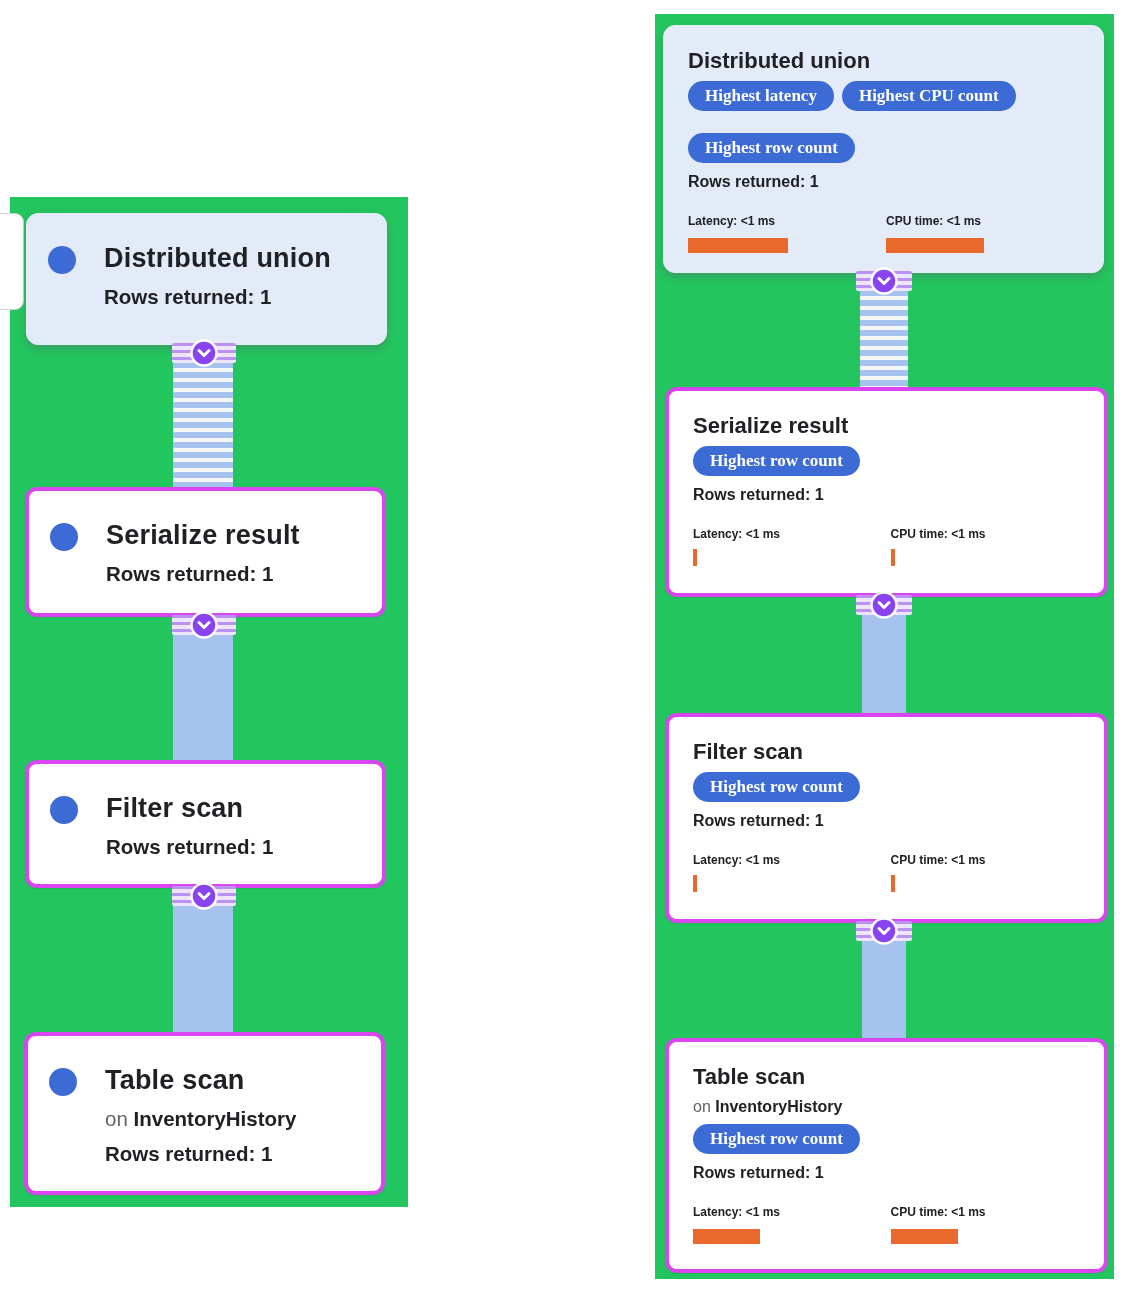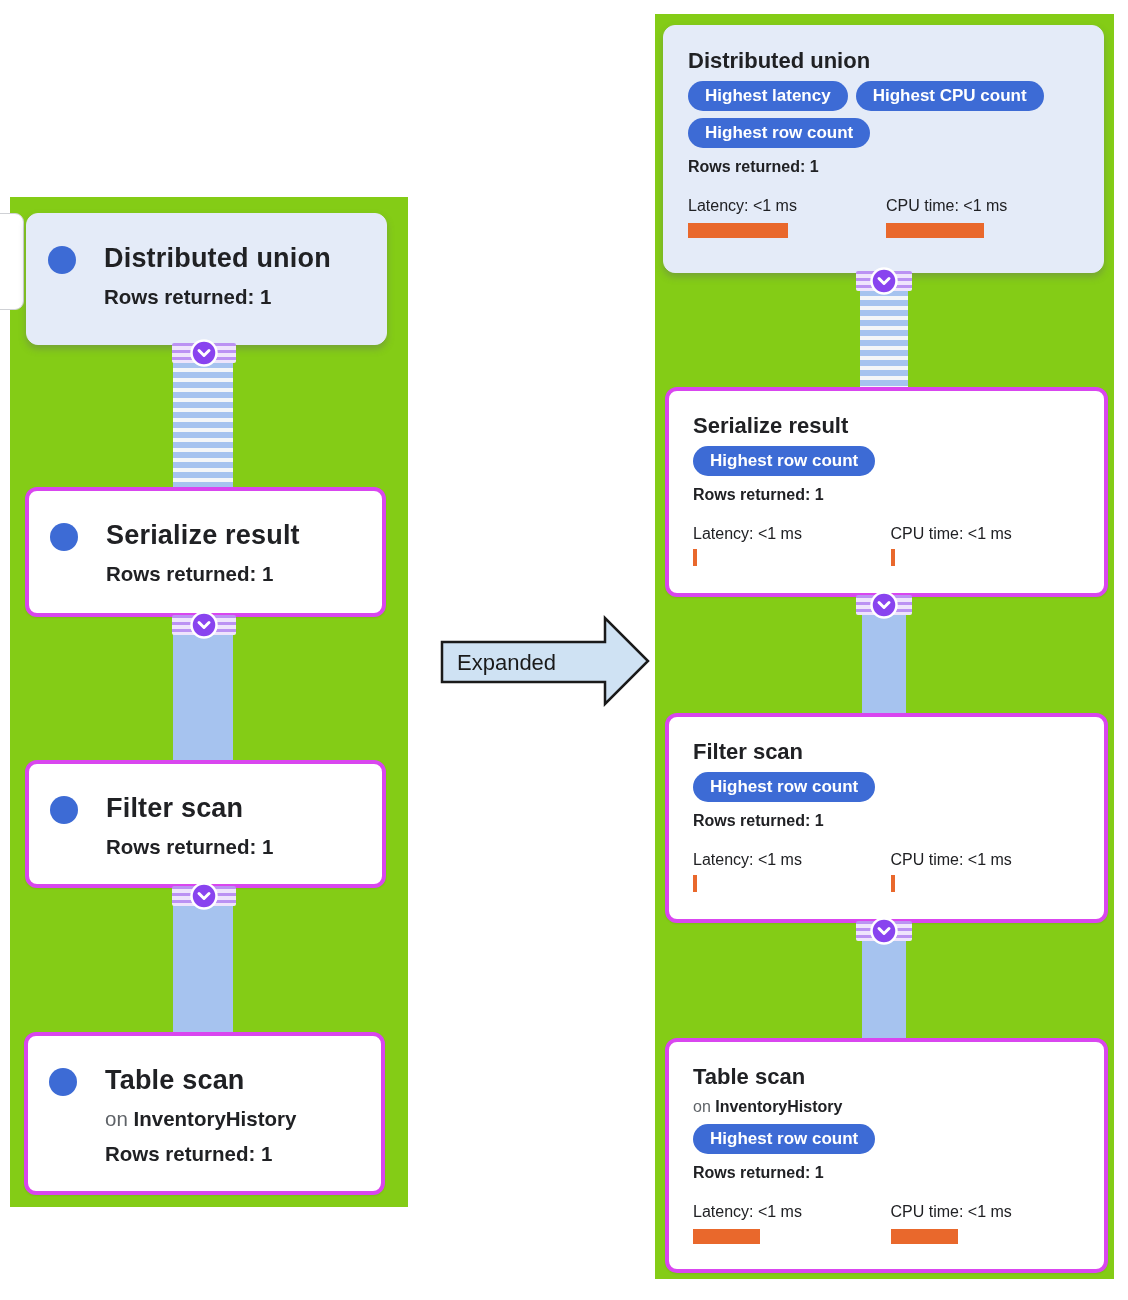--- a/index.html
+++ b/index.html
@@ -1,21 +1,21 @@
 <!DOCTYPE html>
 <html><head>
 <meta charset="utf-8">
 <style>
   * { margin:0; padding:0; box-sizing:border-box; }
   html,body { width:1128px; height:1300px; background:#ffffff;
     font-family:"Liberation Sans", sans-serif; color:#202124; overflow:hidden; }
   .stage { position:relative; width:1128px; height:1300px; }
 
   
-  .panel { position:absolute; background:#84cc16; }
+  .panel { position:absolute; background:#22c55e; }
   .panel-left  { left:10px;  top:197px; width:398px; height:1010px; }
   .panel-right { left:655px; top:14px;  width:459px; height:1265px; }
 
   
   .card { position:absolute; background:#ffffff; border:4px solid #d946ef;
     border-radius:12px; box-shadow:0 1px 2px rgba(0,0,0,.07); z-index:2; }
   .card.selected { background:#e4ebf8; border:1px solid #e4ebf8;
     box-shadow:0 4px 7px rgba(95,99,104,.38); }
 
   
@@ -23,28 +23,28 @@
   .dot { width:28px; height:28px; border-radius:50%; background:#3d6bd5;
     flex:0 0 28px; margin-top:5px; }
   .c-text { margin-left:28px; }
   .c-title { font-size:27px; font-weight:bold; line-height:34px; letter-spacing:.2px; }
   .c-line  { font-size:20.5px; font-weight:bold; line-height:26px; margin-top:9px; }
   .on-word { font-weight:normal; color:#5f6368; }
 
   
   .e-body { padding:21px 16px 18px 24px; }
   .e-title { font-size:22px; font-weight:bold; line-height:27px; }
-  .badges { display:flex; flex-wrap:wrap; gap:7px 8px; margin-top:7px; }
+  .badges { display:flex; flex-wrap:wrap; gap:22px 8px; margin-top:7px;font-family:Liberation Serif, serif; }
   .badge { background:#3d6bd5; color:#ffffff; font-size:17px; font-weight:bold;
     line-height:24px; padding:3px 17px; border-radius:16px; white-space:nowrap; }
   .e-rows { font-size:16px; font-weight:bold; line-height:20px; margin-top:9px; }
   .e-on   { font-size:16px; font-weight:bold; line-height:20px; margin-top:7px; }
   .metrics { display:flex; margin-top:19px; }
   .metric { width:198px; }
-  .m-label { font-size:16px; font-weight:normal; line-height:20px; }
+  .m-label { font-size:12px; font-weight:bold; line-height:20px; }
   .m-bar { height:15px; background:#e9682c; margin-top:7px; }
   .m-bar.tick { height:17px; margin-top:5px; }
 
   
   .band { position:absolute; z-index:1; }
   .band-solid { background:#a6c3ef; }
   .band-striped { background:repeating-linear-gradient(
       to bottom, #a6c3ef 0px, #a6c3ef 6px, #f4f6f8 6px, #f4f6f8 10px); }
   .toggle { position:absolute; z-index:3; width:28px; height:28px; cursor:pointer; }
   .flank { position:absolute; z-index:2; height:20px; border-radius:2px;
@@ -130,26 +130,20 @@
         <div class="dot"></div>
         <div class="c-text">
           <div class="c-title">Table scan</div>
           <div class="c-line"><span class="on-word">on</span>&nbsp;<span>InventoryHistory</span></div>
           <div class="c-line">Rows returned: 1</div>
         </div>
       </div>
     </div>
   </div>
 
-  <div class="arrow-wrap">
-    <svg width="230" height="120" viewBox="0 0 230 120">
-      <polygon points="12,42 175,42 175,18 218,61 175,104 175,82 12,82" fill="#cfe2f3" stroke="#1a1a1a" stroke-width="2.5" stroke-linejoin="miter"></polygon>
-      <text class="arrow-label" x="27" y="70">Expanded</text>
-    </svg>
-  </div>
 
   <div class="panel panel-right">
 
     <div class="card selected" style="left:8px; top:11px; width:441px; height:248px;">
       <div class="e-body">
         <div class="e-title">Distributed union</div>
         <div class="badges">
           <span class="badge">Highest latency</span>
           <span class="badge">Highest CPU count</span>
           <span class="badge">Highest row count</span>

